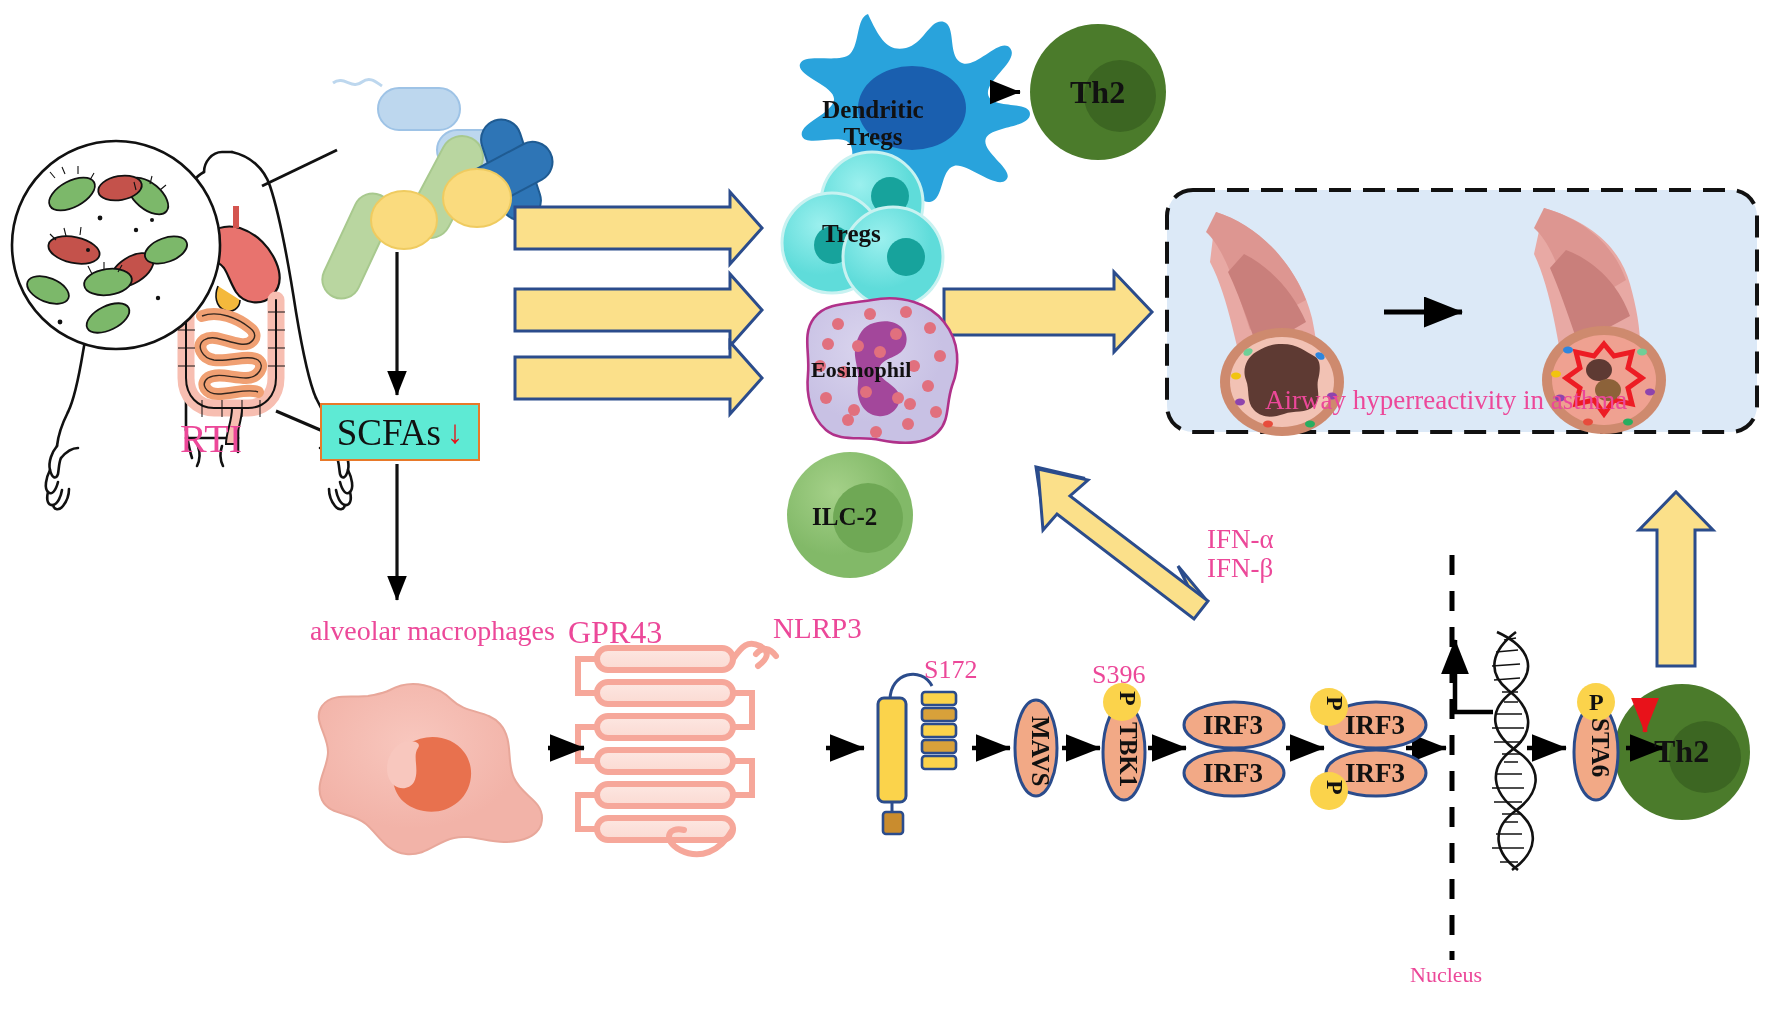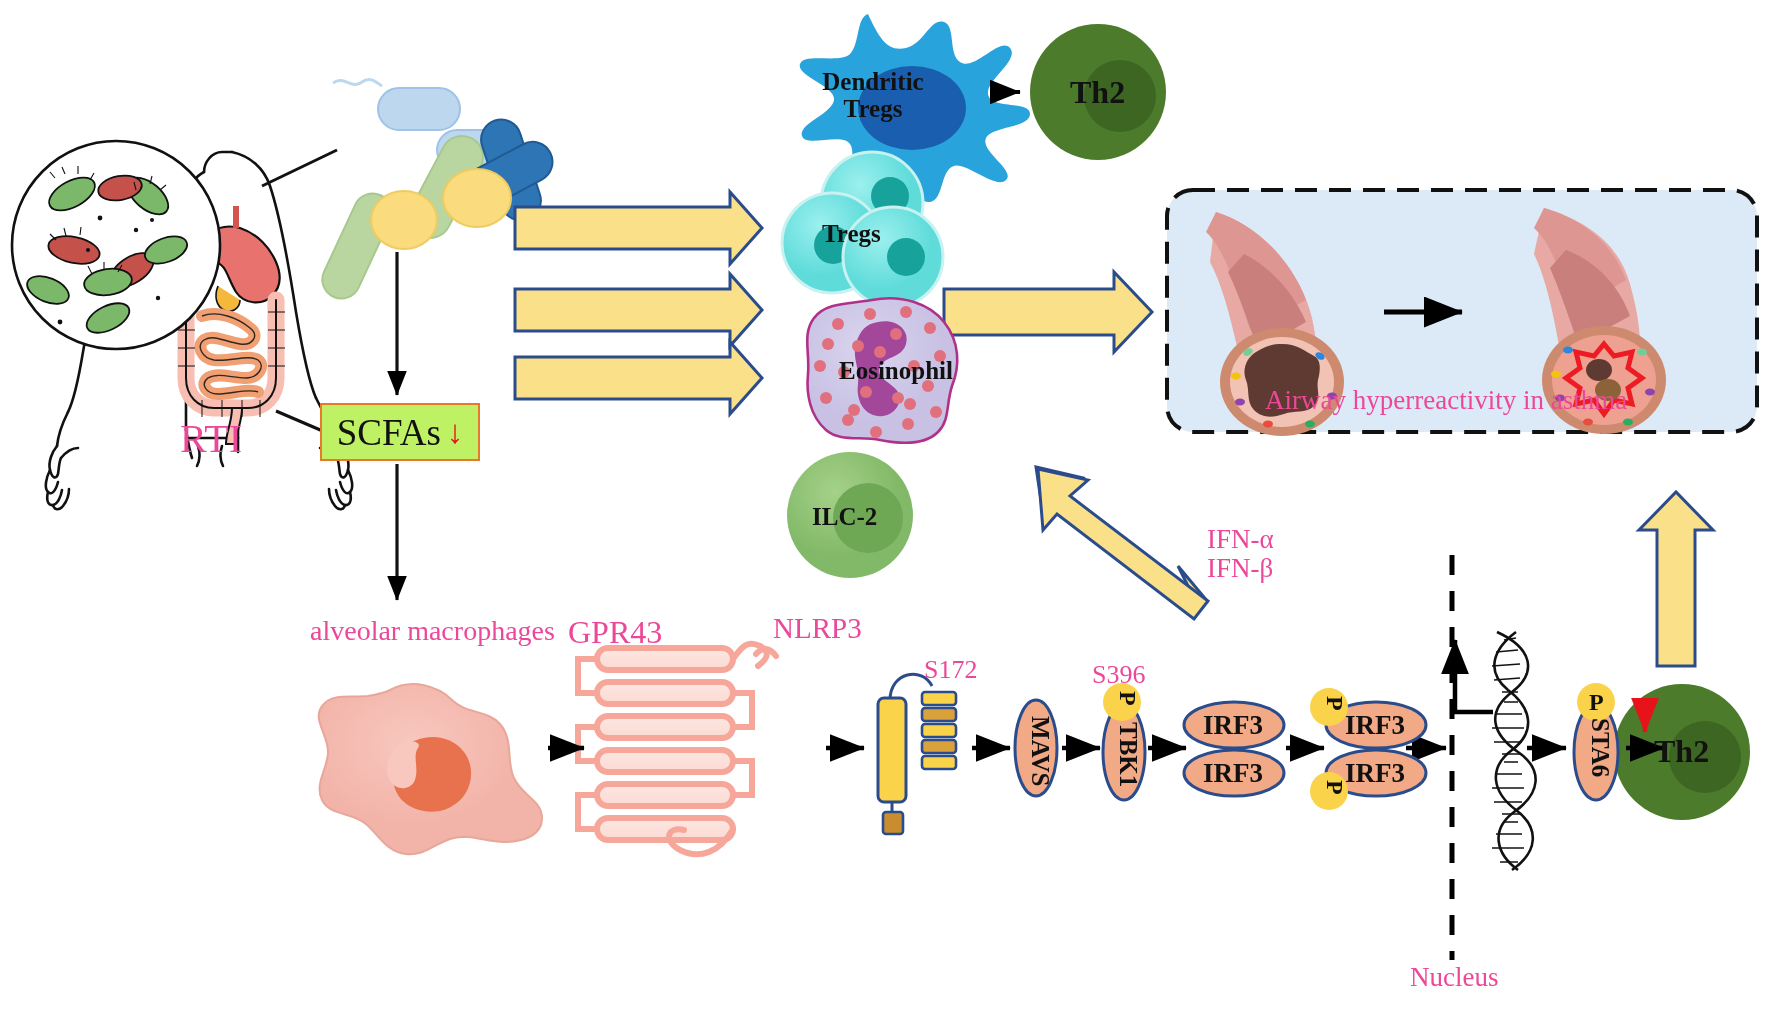--- a/index.html
+++ b/index.html
@@ -10,21 +10,21 @@
   .stage{position:absolute;left:0;top:0;width:1772px;height:1010px;}
   .lbl{position:absolute;color:#ec4899;white-space:nowrap;}
   .serif{font-family:"Liberation Serif", serif;}
   .bold{font-weight:bold;}
   svg{position:absolute;left:0;top:0;overflow:visible;}
   .cellLabel{
     position:absolute;font-family:"Liberation Serif",serif;font-weight:bold;
     color:#111;white-space:nowrap;z-index:30;text-align:center;
   }
   .boxLabel{
-    position:absolute;border:2px solid #E8792A;background:#bef264;
+    position:absolute;border:2px solid #E8792A;background:#5eead4;
     font-family:"Liberation Serif",serif;color:#111;
     display:flex;align-items:center;justify-content:center;z-index:20;
   }
   .redArrow{color:#E8121A;font-weight:bold;}
   .protLabel{
     position:absolute;font-family:"Liberation Serif",serif;color:#111;
     white-space:nowrap;z-index:32;
   }
   .vtext{writing-mode:vertical-rl;text-orientation:mixed;}
 </style>
@@ -455,32 +455,32 @@
 
   <div class="lbl serif" style="left:773px;top:612px;font-size:29px;">NLRP3</div>
 
   <div class="lbl serif" style="left:924px;top:655px;font-size:26px;text-align:right;">S172</div>
 
   <div class="lbl serif" style="left:1092px;top:660px;font-size:26px;">S396</div>
 
   <div class="lbl serif" style="left:1207px;top:524px;font-size:27px;">IFN-α</div>
   <div class="lbl serif" style="left:1207px;top:553px;font-size:27px;">IFN-β</div>
 
-  <div class="lbl serif" style="left:1410px;top:962px;font-size:27px;">Nucleus</div>
+  <div class="lbl serif" style="left:1410px;top:962px;font-size:22px;">Nucleus</div>
 
   <div class="lbl serif" style="left:1265px;top:385px;font-size:27px;">Airway hyperreactivity in asthma</div>
 
   <div class="cellLabel" style="left:818px;top:68px;font-size:25px;line-height:27px;width:110px;">
-    <span style="display:block;">
+    <span style="display:block;margin-top:28px;">
         <div>Dendritic</div>
         <div>Tregs</div>
       </span>
   </div>
   <div class="cellLabel" style="left:822px;top:220px;font-size:25px;">Tregs</div>
-  <div class="cellLabel" style="left:811px;top:357px;font-size:25px;margin-left:28px;">Eosinophil</div>
+  <div class="cellLabel" style="left:811px;top:357px;font-size:22px;">Eosinophil</div>
   <div class="cellLabel" style="left:812px;top:503px;font-size:25px;">ILC-2</div>
   <div class="cellLabel" style="left:1070px;top:74px;font-size:32px;">Th2</div>
   <div class="cellLabel" style="left:1654px;top:733px;font-size:32px;">Th2</div>
 
   <div class="protLabel vtext bold" style="left:1026px;top:716px;font-size:25px;">MAVS</div>
   <div class="protLabel vtext bold" style="left:1114px;top:722px;font-size:25px;">TBK1</div>
   <div class="protLabel vtext bold" style="left:1586px;top:718px;font-size:25px;">STA6</div>
 
   <div class="protLabel bold" style="left:1203px;top:710px;font-size:27px;">IRF3</div>
   <div class="protLabel bold" style="left:1203px;top:758px;font-size:27px;">IRF3</div>

